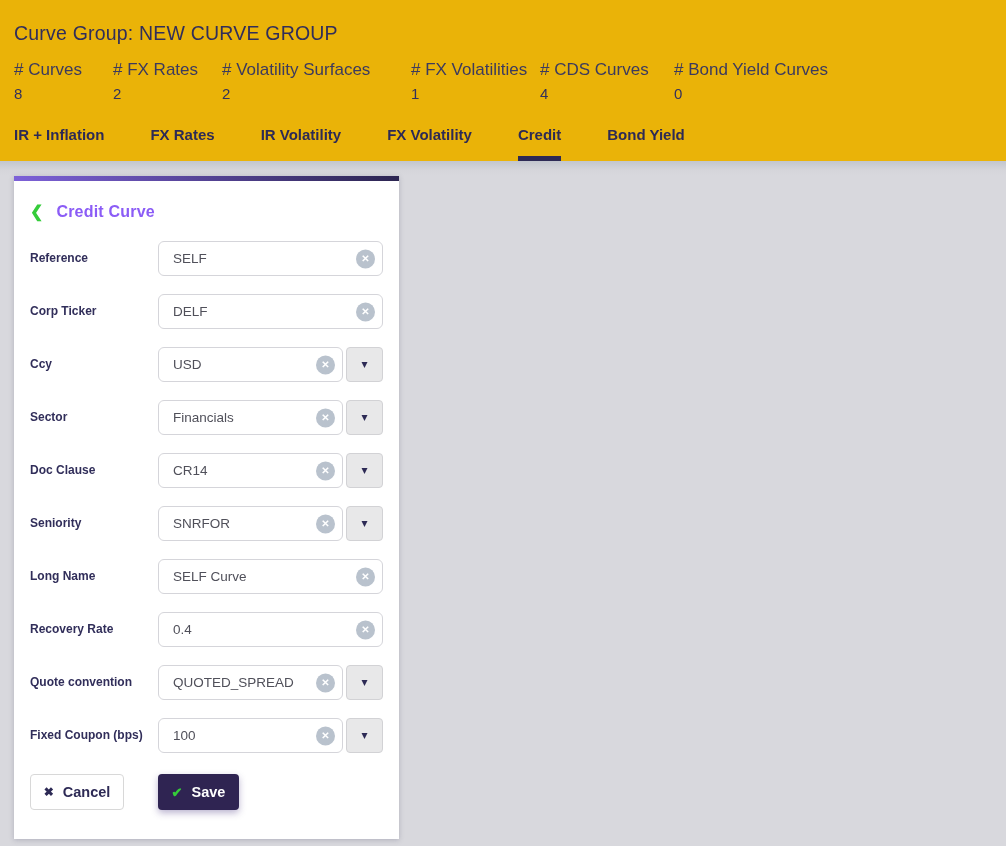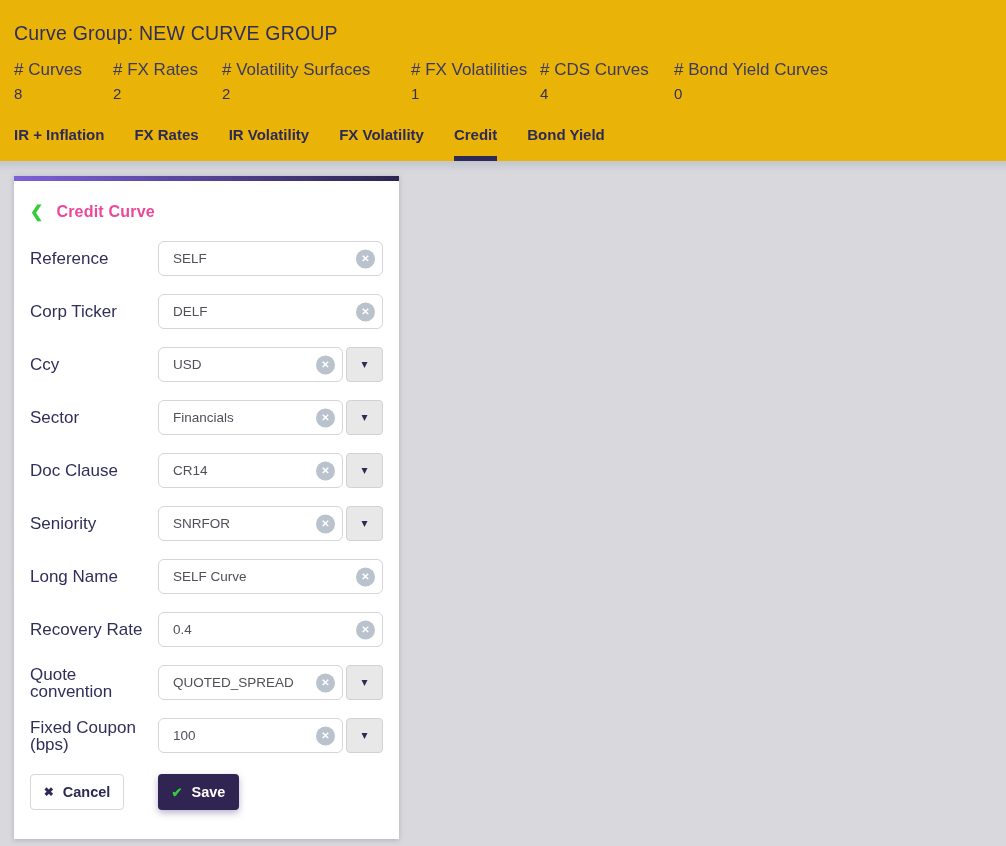--- a/index.html
+++ b/index.html
@@ -23,21 +23,21 @@
   }
   .stats { display: flex; margin-top: 18px; }
   .stat:nth-child(1) { width: 99px; }
   .stat:nth-child(2) { width: 109px; }
   .stat:nth-child(3) { width: 189px; }
   .stat:nth-child(4) { width: 129px; }
   .stat:nth-child(5) { width: 134px; }
   .stat-label { font-size: 17px; color: #3c3a5e; line-height: 15px; }
   .stat-value { font-size: 15px; color: #34315c; margin-top: 8px; line-height: 17px; }
 
-  .tabs { display: flex; gap: 30px; margin-top: 24px; }
+  .tabs { display: flex; gap: 46px; margin-top: 24px; }
   .tab {
     font-size: 15px;
     font-weight: 700;
     color: #2d2a55;
     line-height: 18px;
     padding-bottom: 12px;
     border-bottom: 5px solid transparent;
     cursor: pointer;
     white-space: nowrap;
   }
@@ -58,31 +58,31 @@
     box-shadow: 0 1px 5px rgba(60,60,90,0.25);
     padding: 0 16px;
   }
   .panel-topbar {
     height: 5px;
     margin: 0 -16px;
     background: linear-gradient(to right, #7d61d8, #2c2551);
   }
   .panel-header { display: flex; align-items: center; gap: 13px; margin-top: 22px; height: 18px; }
   .back { font-size: 16px; font-weight: 700; color: #35cc3a; cursor: pointer; line-height: 18px; }
-  .panel-title { font-size: 16px; font-weight: 700; color: #ec4899; letter-spacing: 0.2px; }
+  .panel-title { font-size: 16px; font-weight: 700; color: #8b5cf6; letter-spacing: 0.2px; }
 
   
   .form { margin-top: 20px; }
   .form-row { display: flex; align-items: center; margin-bottom: 18px; min-height: 35px; }
   .form-label {
     width: 128px;
     flex-shrink: 0;
     padding-right: 10px;
-    font-size: 17px;
-    font-weight: 400;
+    font-size: 12px;
+    font-weight: 700;
     color: #312e5a;
     line-height: 17px;
   }
   .field { flex: 1; display: flex; align-items: stretch; height: 35px; }
   .input-wrap { position: relative; flex: 1; border-radius: 15px; }
   .text-input {
     width: 100%;
     height: 35px;
     border: 1px solid #d5d5da;
     border-radius: 6px;

